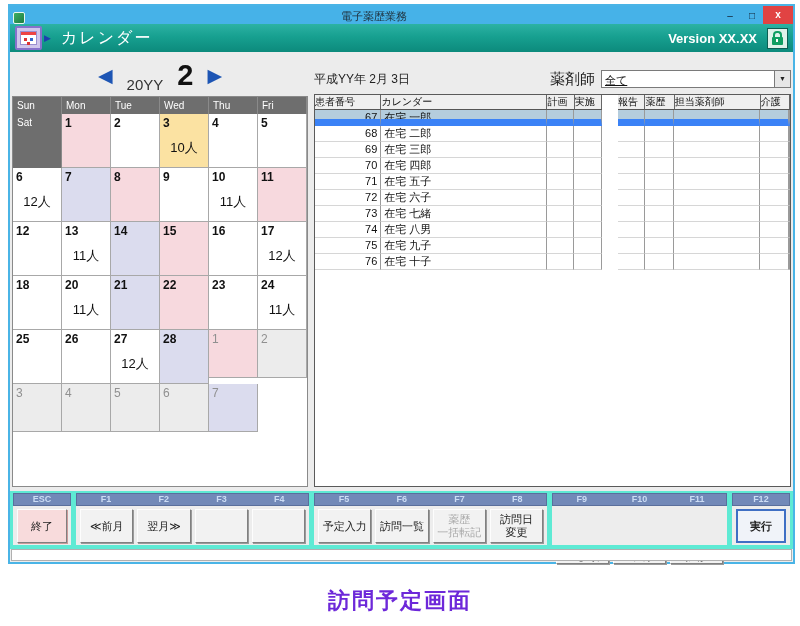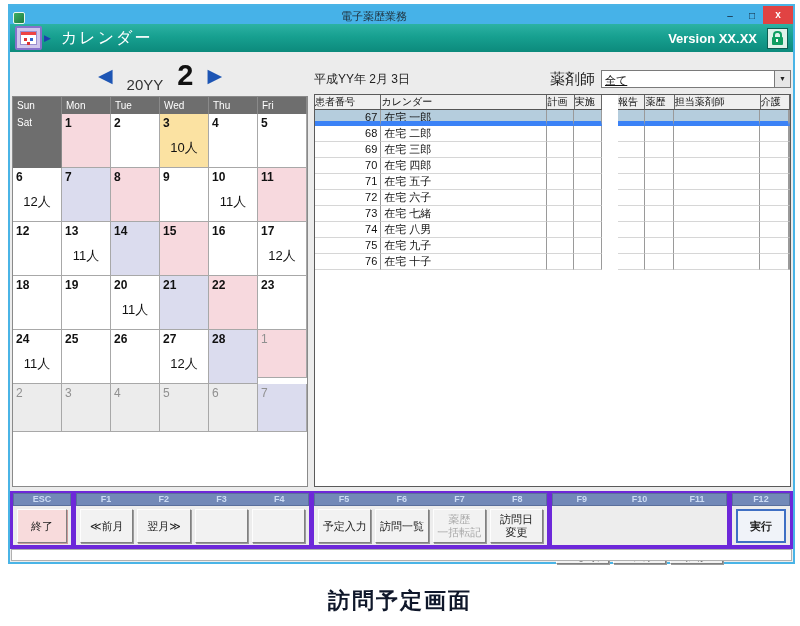--- a/index.html
+++ b/index.html
@@ -79,41 +79,41 @@
   .prow { display:flex; height:16px; }
   .prow.hdr { height:15px; }
   .pcell { border-right:1px solid #666; font-size:11px; color:#111; overflow:hidden; white-space:nowrap; }
   .hdr .pcell { background:#efefef; border-bottom:1px solid #555; font-size:10px; text-align:left; line-height:14px; }
   .body .pcell { border-right:1px solid #9a9a9a; border-bottom:1px solid #d6d6d6; line-height:15px; }
   .c0{width:68px;} .c1{width:170px;} .c2{width:28px;} .c3{width:28px;} .c4{width:28px;margin-left:16px;}
   .c5{width:30px;} .c6{width:88px;} .c7{width:30px;} .c8{flex:1; border-right:none;}
   .hdr .c8 { background:#fff; border-bottom:none; }
   .cell-no { text-align:right; padding-right:3px; }
   .cell-name { padding-left:3px; }
-  .prow.sel .pcell { background:#b5cddd; border-bottom:5px solid #3b82f6; }
-
-  
-  .funcbar { flex:none; height:58px; background:#6d28d9; display:flex; gap:5px; padding:2px 3px 4px 3px; }
+  .prow.sel .pcell { background:#b5cddd; border-bottom:7px solid #3b82f6; }
+
+  
+  .funcbar { flex:none; height:58px; background:#5eead4; display:flex; gap:5px; padding:2px 3px 4px 3px; }
   .fgroup { display:flex; flex-direction:column; background:#ededed; }
   .fkeys { display:flex; background:#7289b8; border:1px solid #5a6f9c; height:13px; flex:none; }
   .fkey { flex:1; font-size:9px; font-weight:bold; color:#ccdcf4; text-align:center; line-height:11px; }
   .fbtns { flex:1; display:flex; gap:4px; padding:3px 4px 2px 4px; }
   .fbtn { flex:1; font-family:inherit; font-size:11px; color:#222; background:#f2f2f2;
           border:1px solid #808080; border-top-color:#fdfdfd; border-left-color:#fdfdfd;
           box-shadow:1px 1px 0 #9a9a9a; white-space:pre-line; line-height:1.15; padding:0; }
   .fbtn.pink { background:#f8dbdc; box-shadow:1px 1px 0 #c99; }
   .fbtn.disabled { color:#a9a9a9; }
   .fbtn.focused { border:2px solid #3f6fc4; box-shadow:none; background:#f0f3f9;font-weight:bold; }
 
   
   .status { flex:none; height:12px; margin:0 1px 1px 1px; background:#fff; border:1px solid #b0b0b0; }
 
   
   .caption { position:absolute; left:0; top:586px; width:800px; text-align:center;
-             font-size:22px; font-weight:bold; color:#0f172a; letter-spacing:2px; }
+             font-size:22px; font-weight:bold; color:#6d28d9; letter-spacing:2px; }
 </style>
 </head>
 <body>
 
 <div class="window">
 
   <div class="titlebar">
     <div class="app-icon"></div>
     <div class="tb-title">電子薬歴業務</div>
     <div class="tb-btn">–</div>
@@ -205,23 +205,20 @@
             <div class="cal-daynum">16</div>
           </div>
           <div class="cal-cell">
             <div class="cal-daynum">17</div>
             <div class="cal-count">12人</div>
           </div>
           <div class="cal-cell">
             <div class="cal-daynum">18</div>
           </div>
           <div class="cal-cell">
-            <div class="cal-daynum">19</div>
-          </div>
-          <div class="cal-cell">
             <div class="cal-daynum">20</div>
             <div class="cal-count">11人</div>
           </div>
           <div class="cal-cell bg-sat">
             <div class="cal-daynum">21</div>
           </div>
           <div class="cal-cell bg-sun">
             <div class="cal-daynum">22</div>
           </div>
           <div class="cal-cell">

